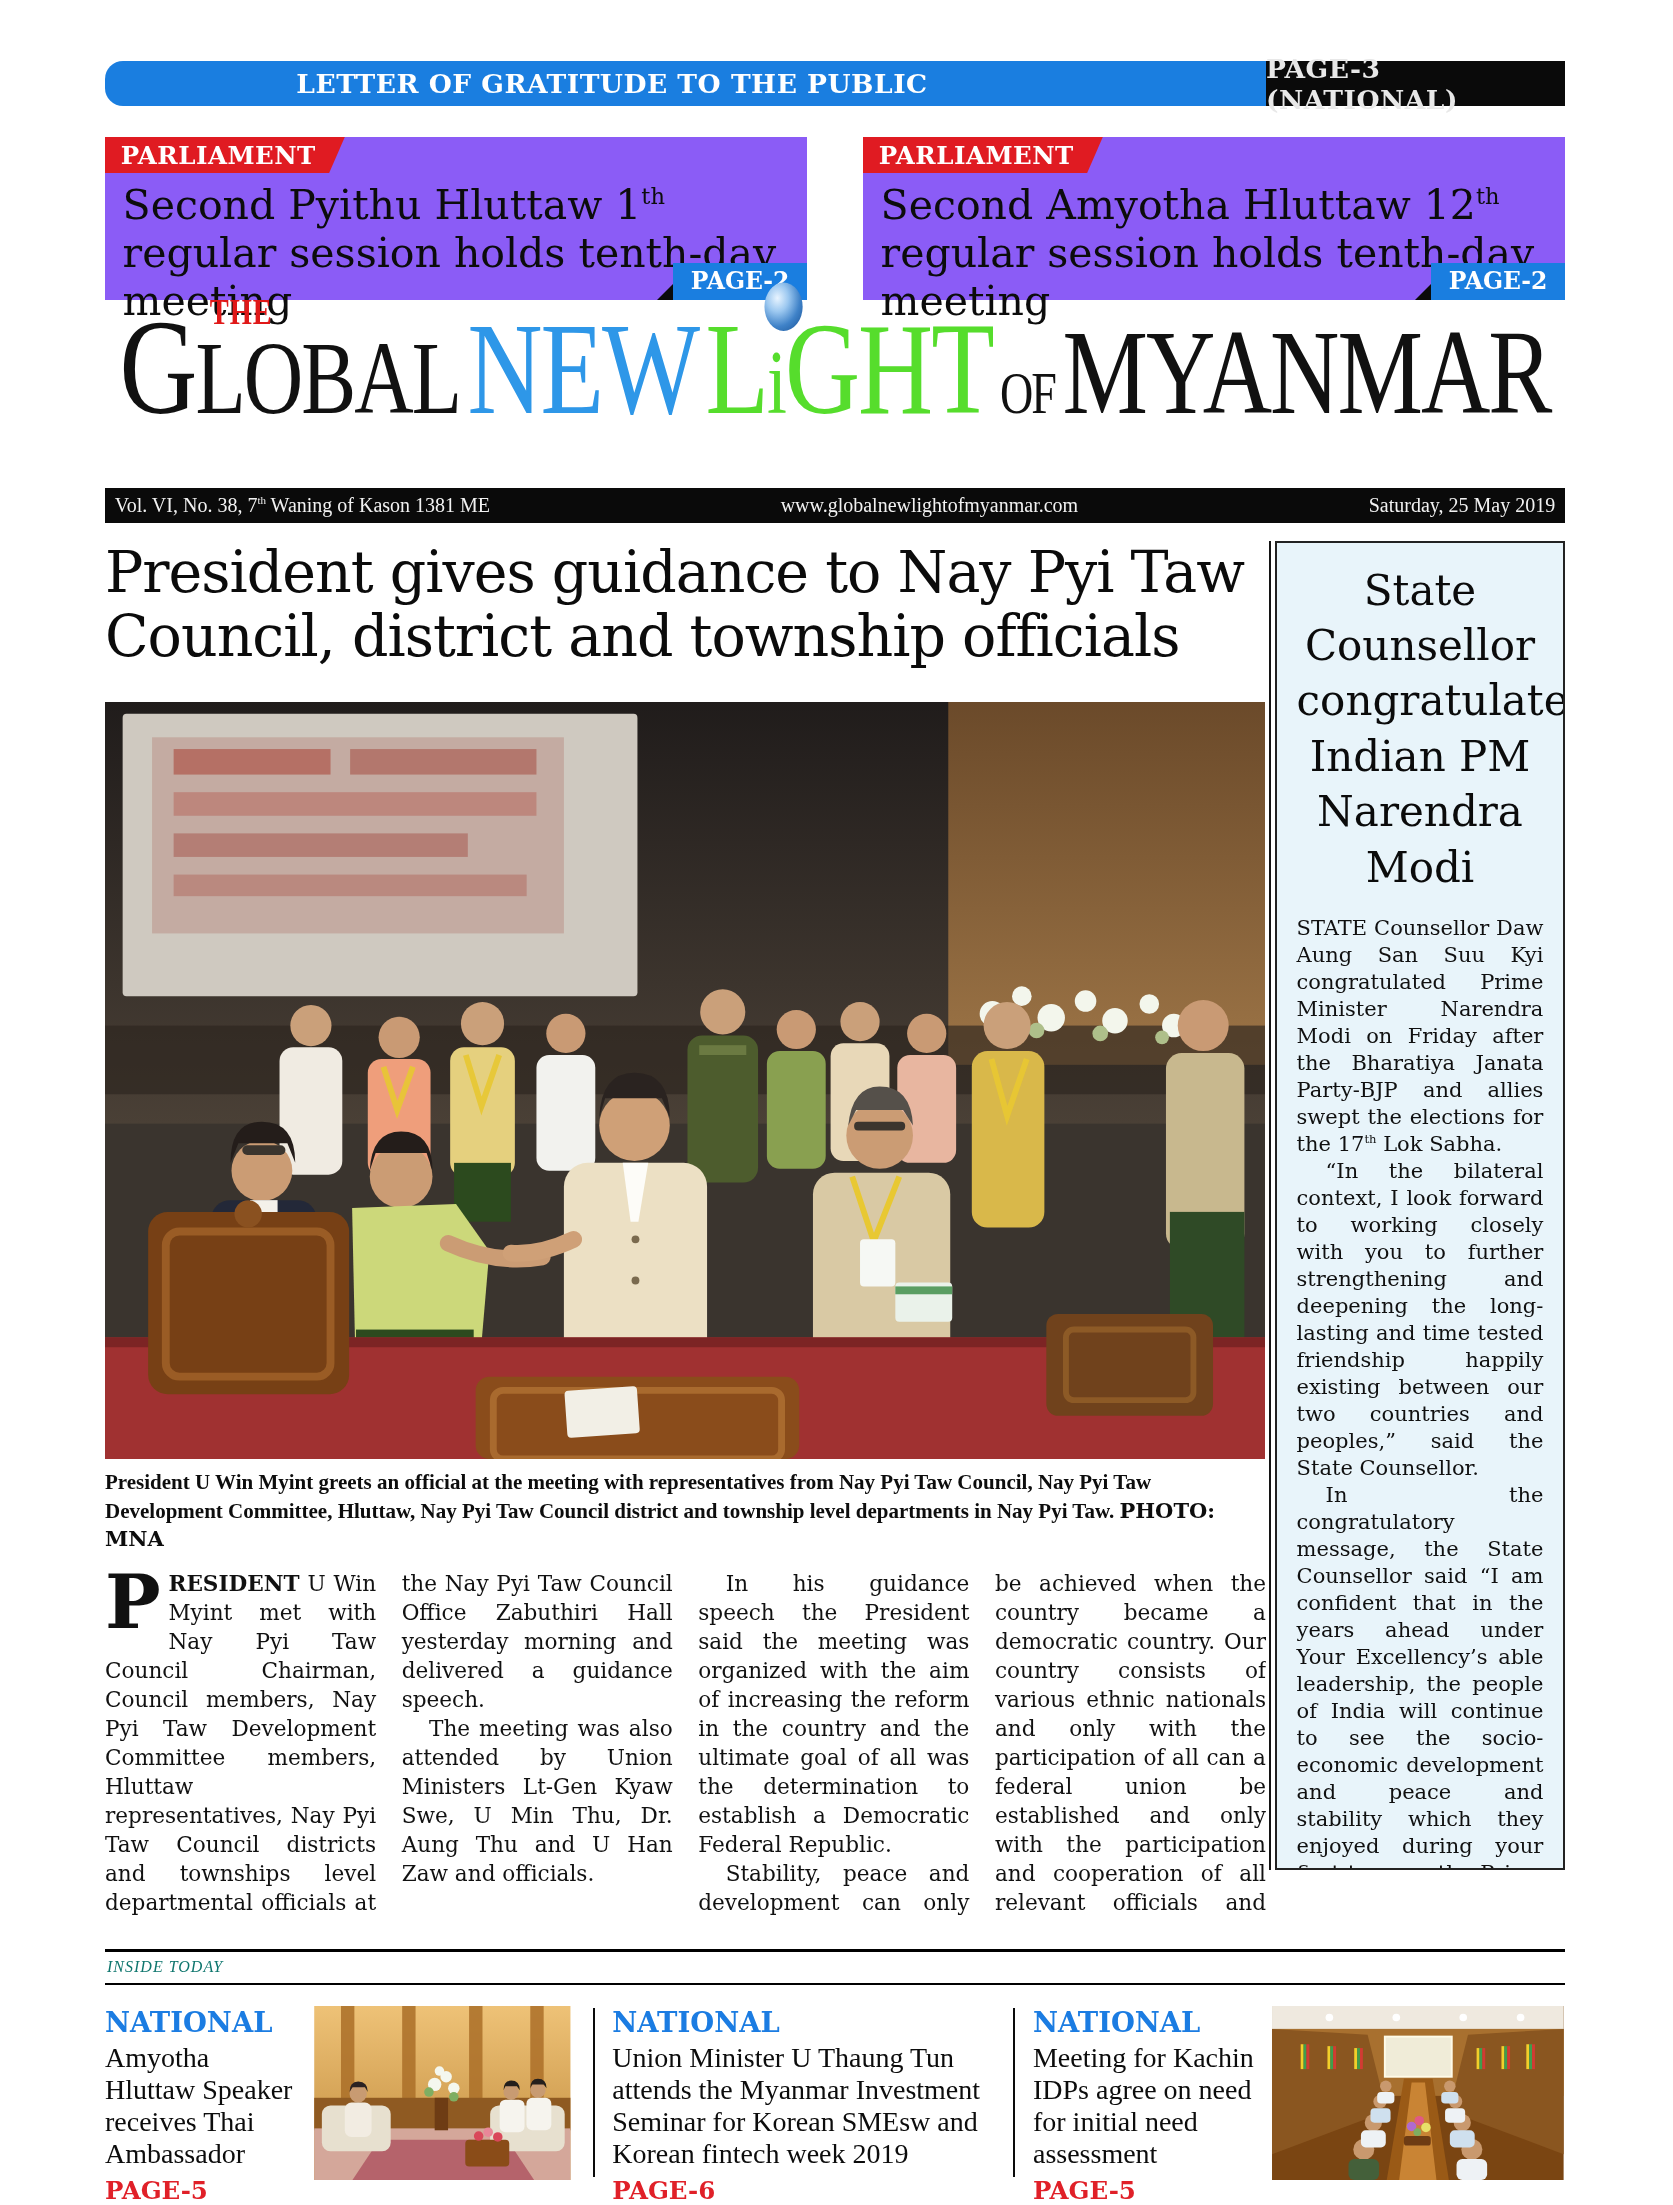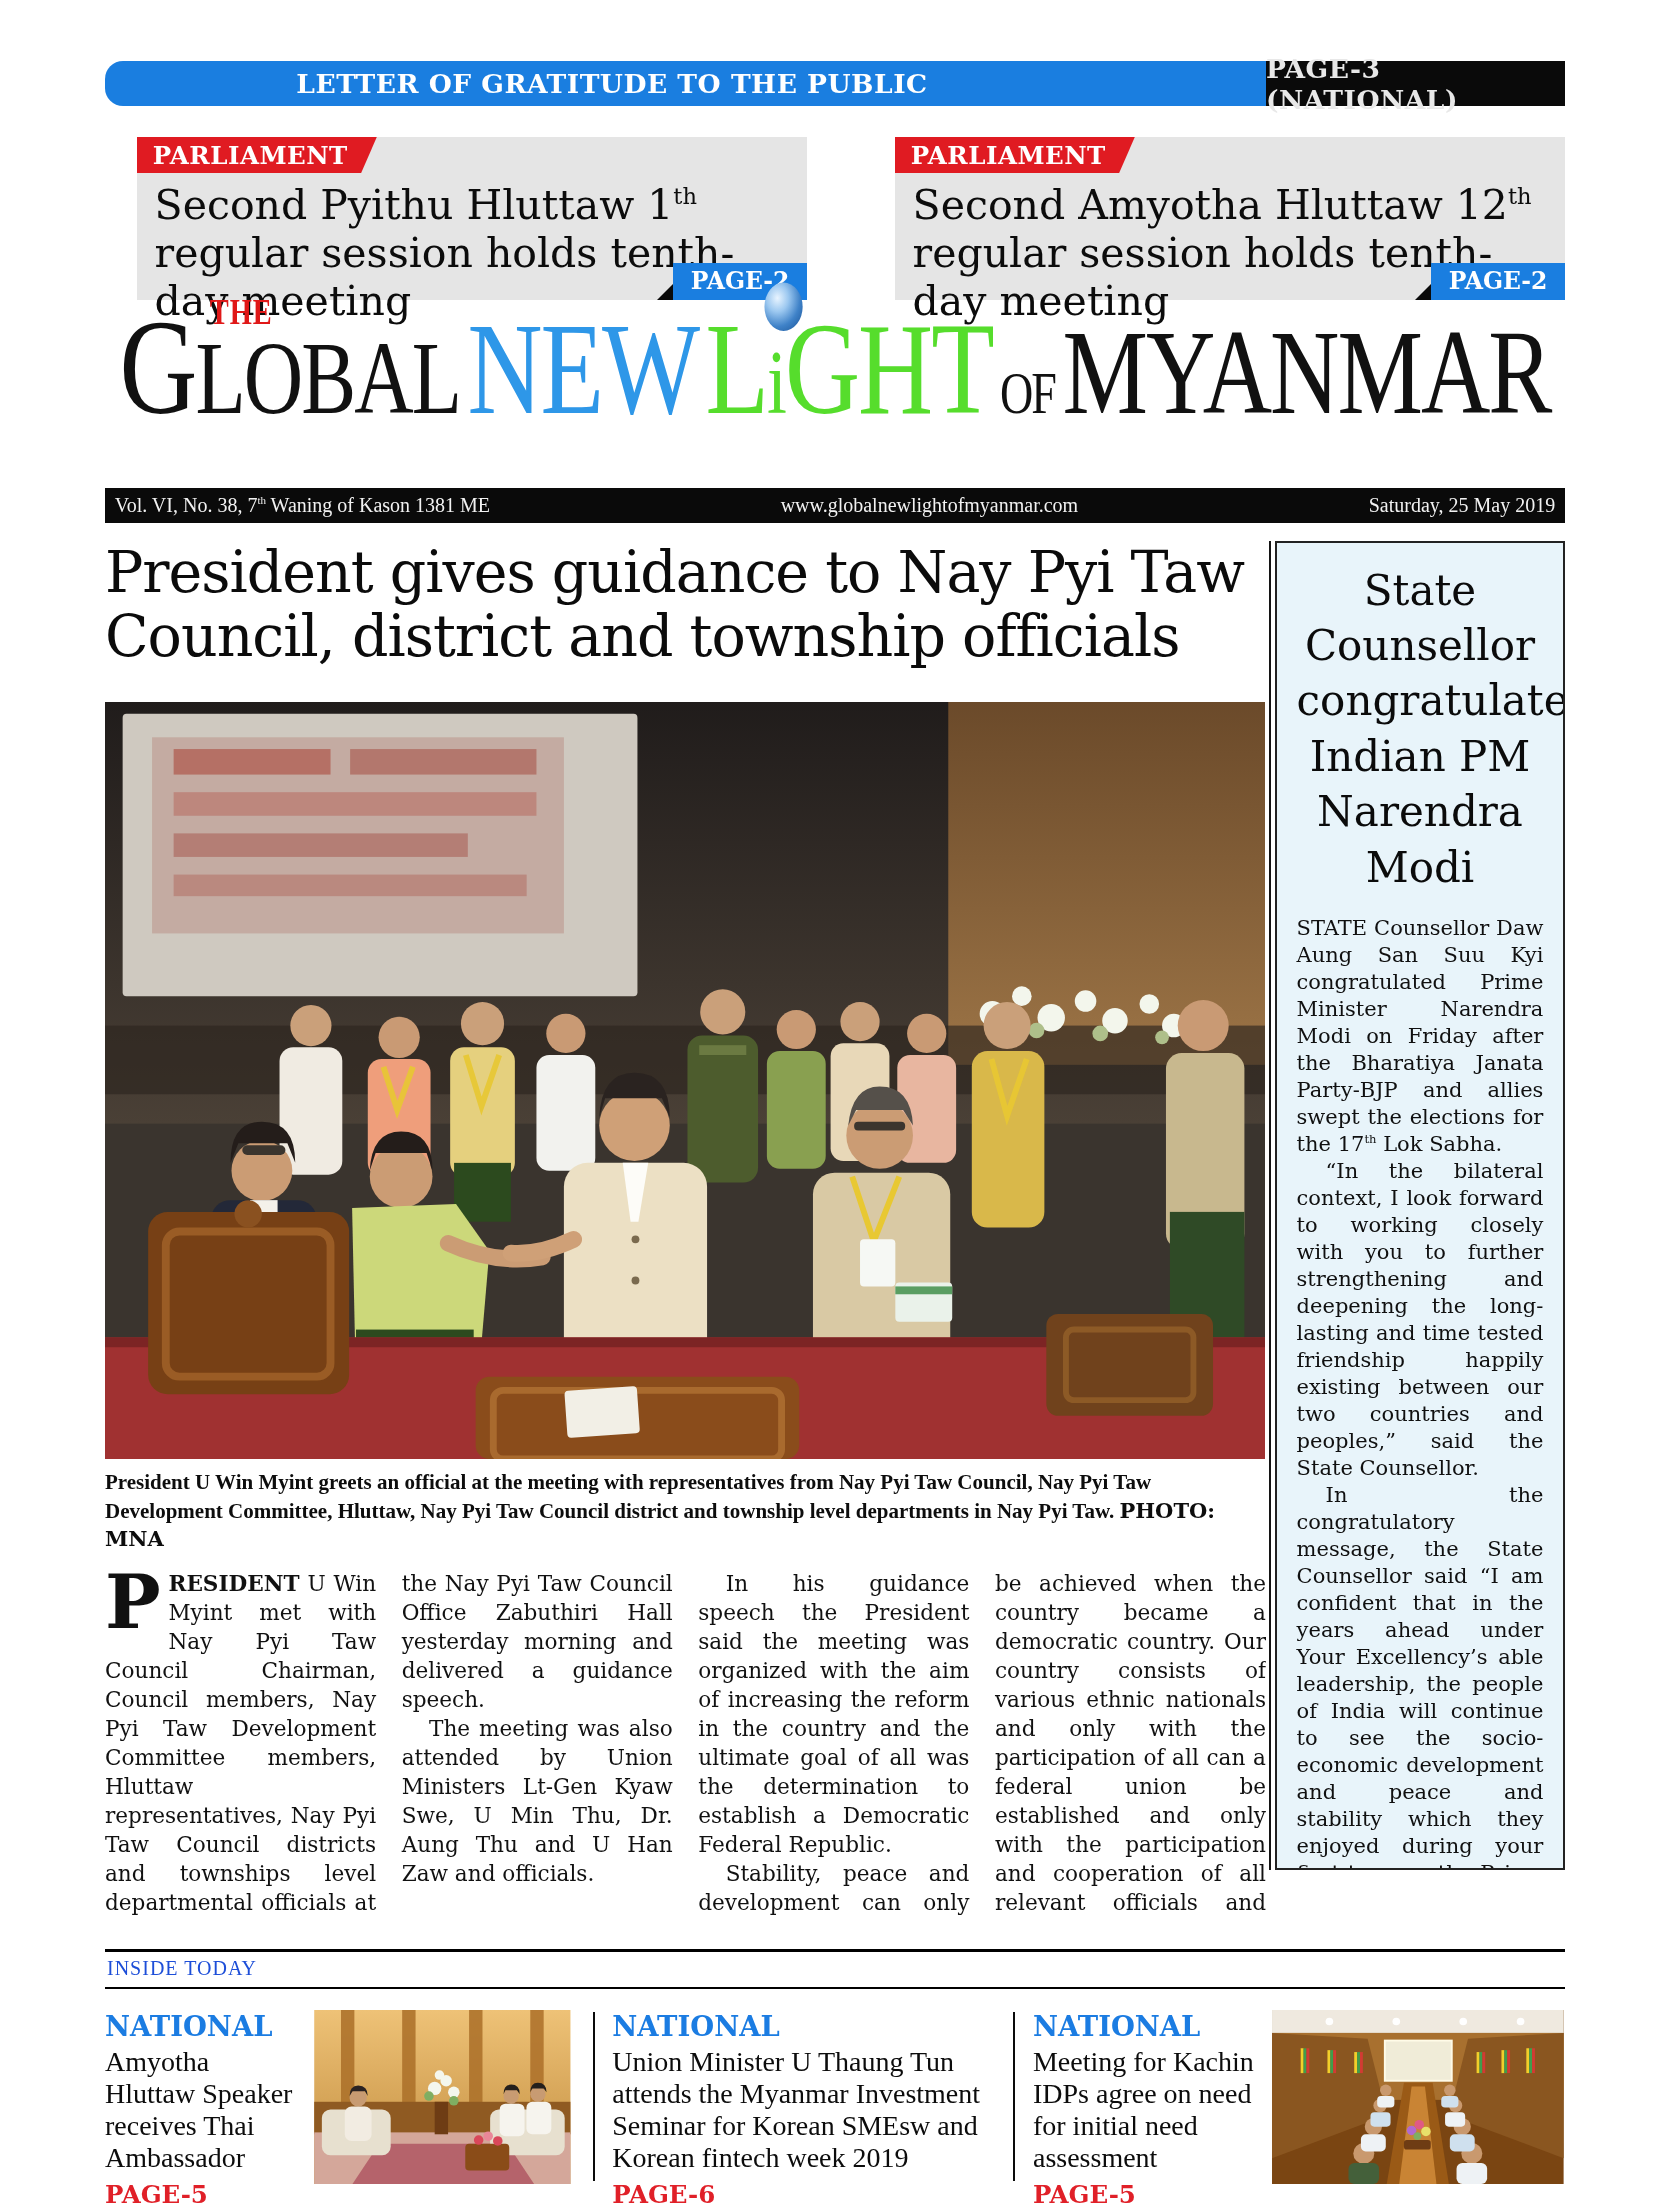--- a/index.html
+++ b/index.html
@@ -14,21 +14,21 @@
   .top-banner { position:absolute; top:61px; left:0; width:100%; height:45px;
     background:#1a7ee0; border-radius:18px; display:flex; align-items:center; }
   .banner-label { flex:1; text-align:center; color:#fff; font-weight:bold;
     font-size:26.5px; letter-spacing:0.5px; padding-right:147px; }
   .banner-page { width:299px; height:45px; background:#0a0a0a; color:#e8e8e8;
     display:flex; align-items:center; justify-content:center; font-weight:bold;
     font-size:26.5px; letter-spacing:0.5px; }
 
   
   .teaser-row { position:absolute; top:137px; left:0; width:100%; display:flex; gap:56px; }
-  .teaser { position:relative; flex:1; height:163px; background:#e5e5e5;margin-left:32px; }
+  .teaser { position:relative; flex:1; height:163px; background:#8b5cf6; }
   .kicker-tag { position:absolute; top:0; left:0; height:36px; padding:0 29px 0 15.7px;
     background:#e01b22; color:#fff; font-weight:bold; font-size:24.5px; letter-spacing:0.5px;
     display:flex; align-items:center;
     clip-path:polygon(0 0,100% 0,calc(100% - 15.7px) 100%,0 100%); }
   .teaser h2 { position:absolute; left:17.6px; top:45px; right:29px;
     font-size:41px; line-height:1.17; font-weight:normal; color:#0c0c0c; }
   .page-tag { position:absolute; right:0; bottom:0; display:flex; align-items:flex-end; }
   .page-tag .arrow { width:0; height:0; border-right:17.6px solid #0a0a0a;
     border-top:17.6px solid transparent; margin-right:-1px; }
   .page-tag .lbl { background:#1a7ee0; color:#fff; font-weight:bold; font-size:23.5px;
@@ -85,21 +85,21 @@
     background:#e8f4fa; border:2px solid #222; padding:19.6px 19.6px 9.8px; overflow:hidden; }
   .sidebar h2 { font-size:42px; line-height:1.32; text-align:center; font-weight:normal;
     color:#0b0b0b; margin-bottom:19.6px; }
   .sb-body { text-align:justify; font-size:21px; line-height:27px; color:#101010; }
   .sb-body p { text-indent:29px; }
   .sb-body p.p-first { text-indent:0; }
 
   
   .inside { position:absolute; top:1949px; left:0; width:100%; }
   .inside-head { border-top:3.9px solid #000; border-bottom:2px solid #000; padding:4.9px 2px 6.9px; }
-  .inside-label { font-family:"Liberation Serif", serif; font-size:20px; letter-spacing:1px; color:#1d4ed8; }
+  .inside-label { font-family:"Liberation Serif", serif; font-size:16px; letter-spacing:1px; color:#0f766e;font-style:italic; }
   .it-row { margin-top:21.6px; display:flex; align-items:flex-start; }
   .it-item { display:flex; flex-direction:column; }
   .it-kicker { color:#1b7ce2; font-weight:bold; font-size:27.4px; margin-bottom:3.9px; }
   .it-head { font-family:"Liberation Serif", serif; font-size:28px; line-height:1.14;
     font-weight:normal; color:#0c0c0c; }
   .it-page { color:#e02028; font-weight:bold; font-size:24.5px; margin-top:5.9px; }
   .it-photo { display:block; }
   .vdiv { width:2px; height:169px; background:#0a0a0a; margin:2px 17.6px 0; flex:0 0 auto; }
 </style>
 </head>

